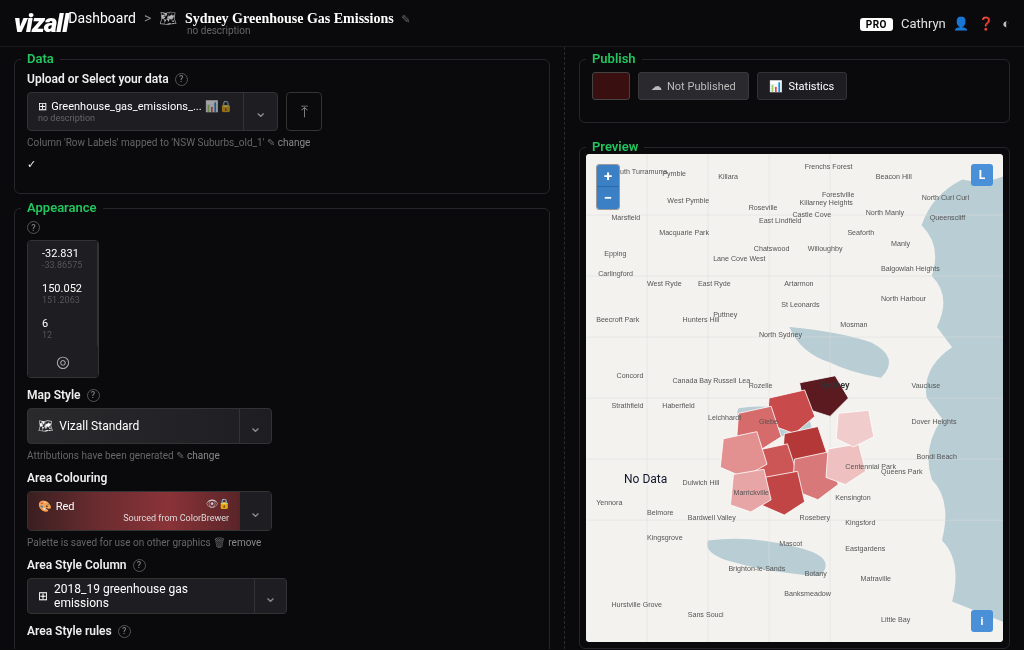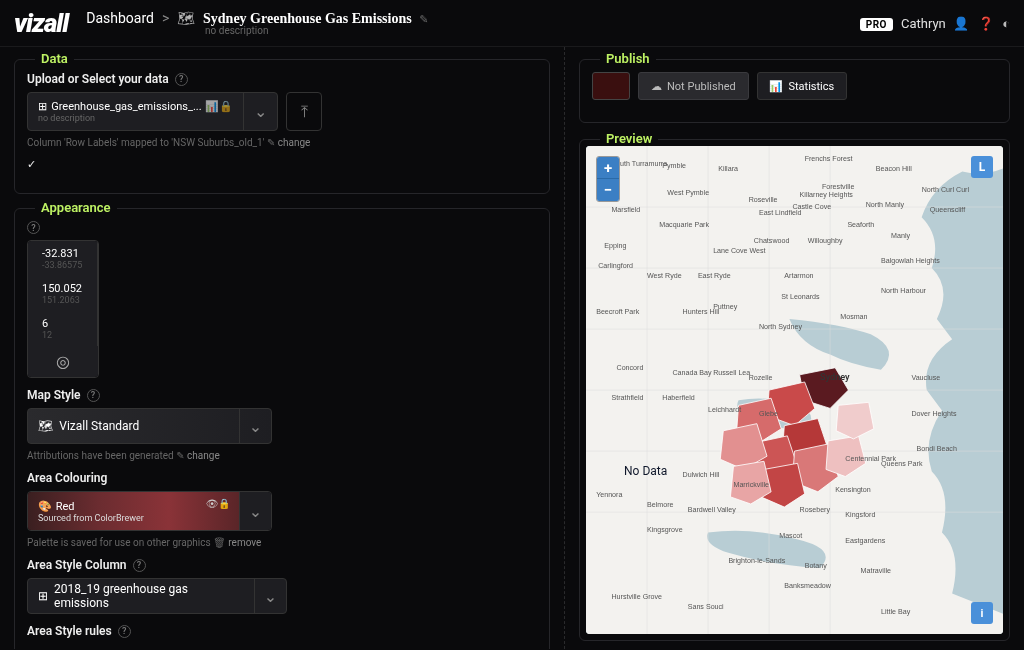--- a/index.html
+++ b/index.html
@@ -1,34 +1,34 @@
 <!DOCTYPE html>
 <html><head>
 <meta charset="utf-8">
 <style>
 * { margin: 0; padding: 0; box-sizing: border-box; font-family: -apple-system, BlinkMacSystemFont, "Segoe UI", Roboto, sans-serif; }
 body { background: #0a0a0c; color: #e0e0e0; width: 1024px; height: 650px; overflow: hidden; }
 .header { display: flex; align-items: center; padding: 8px 14px; border-bottom: 1px solid #1a1a1c; }
-.logo { font-size: 26px; font-weight: 900; font-style: italic; color: #fff; letter-spacing: -1px; margin-right: 18px; }
+.logo { font-size: 26px; font-weight: 900; font-style: italic; color: #fff; letter-spacing: -1px; }
 .breadcrumb { display: flex; align-items: baseline; gap: 8px; font-size: 14px; color: #fff; }
 .breadcrumb-sep { color: #888; }
 .title-icon { opacity: 0.7; }
 .bc-title { font-weight: 600; font-family: Liberation Serif, serif; }
 .bc-sub { font-size: 10px; color: #666; display: block; margin-top: -2px; margin-left: 2px; }
 .edit-glyph { color: #666; font-size: 11px; margin-left: 4px; }
 .header-right { margin-left: auto; display: flex; align-items: flex-end; gap: 8px; font-size: 13px; }
 .pro-badge { background: #fff; color: #000; font-weight: 700; font-size: 10px; padding: 1px 6px; border-radius: 3px; letter-spacing: 0.5px; }
 .h-icon { cursor: pointer; color: #bbb; }
 
 .main { display: flex; height: calc(100% - 48px); }
 .left-col { width: 565px; padding: 12px 14px; overflow-y: auto; border-right: 1px dashed #2a2a2c; }
 .right-col { flex: 1; padding: 12px 14px; display: flex; flex-direction: column; }
 
 .panel { border: 1px solid #26262a; border-radius: 6px; padding: 12px; margin-bottom: 14px; position: relative; }
-.panel-title { position: absolute; top: -9px; left: 20px; background: #0a0a0c; padding: 0 6px; font-size: 13px; font-weight: 600; color: #bef264; }
+.panel-title { position: absolute; top: -9px; left: 6px; background: #0a0a0c; padding: 0 6px; font-size: 13px; font-weight: 600; color: #22c55e; }
 .field-label { font-size: 12px; font-weight: 600; color: #eee; margin-bottom: 6px; display: flex; align-items: center; gap: 6px; }
 .help-icon { display: inline-flex; width: 13px; height: 13px; border: 1px solid #555; border-radius: 50%; font-size: 9px; align-items: center; justify-content: center; color: #777; cursor: pointer; }
 .field-row { margin-bottom: 10px; }
 
 .data-select-row { display: flex; gap: 8px; }
 .data-select { flex: 0 0 auto; display: flex; align-items: center; background: #1e1e22; border: 1px solid #333; border-radius: 4px; }
 .data-select-main { padding: 7px 10px; display: flex; flex-direction: column; }
 .ds-name { font-size: 11px; color: #fff; display: flex; align-items: center; gap: 4px; }
 .ds-sub { font-size: 9px; color: #666; }
 .ds-chevron { padding: 0 10px; border-left: 1px solid #333; color: #888; cursor: pointer; align-self: stretch; display: flex; align-items: center; }
@@ -44,21 +44,21 @@
 .coord-hint { font-size: 9px; color: #555; }
 .coord-icon-cell { display: flex; align-items: center; justify-content: center; width: 38px; cursor: pointer; color: #aaa; }
 
 .style-select { display: flex; align-items: center; background: #1e1e22; border: 1px solid #333; border-radius: 4px; width: 245px; height: 36px; background-image: linear-gradient(90deg, #2a2a2d, #1e1e22); }
 .style-main { flex: 1; padding: 0 10px; font-size: 12px; color: #fff; display: flex; align-items: center; gap: 6px; }
 .style-chevron { width: 32px; border-left: 1px solid #333; display: flex; align-items: center; justify-content: center; color: #888; cursor: pointer; align-self: stretch; }
 
 .colour-select { display: flex; align-items: stretch; border: 1px solid #333; border-radius: 4px; width: 245px; height: 40px; overflow: hidden; }
 .colour-main { flex: 1; padding: 5px 10px; background: linear-gradient(90deg, #3a1f20, #6b2c30, #8a3338, #5a2528); display: flex; flex-direction: column; justify-content: center; position: relative; }
 .colour-name { font-size: 11px; color: #fff; display: flex; align-items: center; gap: 4px; }
-.colour-src { font-size: 9px; color: #ddd; }
+.colour-src { font-size: 9px; color: #ddd; text-align: right; }
 .colour-icons { position: absolute; right: 8px; top: 6px; font-size: 10px; color: #ccc; }
 .colour-chevron { width: 32px; background: #1e1e22; border-left: 1px solid #333; display: flex; align-items: center; justify-content: center; color: #888; cursor: pointer; }
 
 .col-select { display: flex; align-items: center; background: #1e1e22; border: 1px solid #333; border-radius: 4px; width: 260px; height: 36px; }
 .col-main { flex: 1; padding: 0 10px; font-size: 12px; color: #fff; display: flex; align-items: center; gap: 6px; }
 .col-chevron { width: 32px; border-left: 1px solid #333; display: flex; align-items: center; justify-content: center; color: #888; cursor: pointer; align-self: stretch; }
 
 .checkbox { width: 16px; height: 16px; border: 1px solid #555; border-radius: 2px; display: inline-flex; align-items: center; justify-content: center; font-size: 10px; color: #fff; cursor: pointer; }
 
 .publish-row { display: flex; gap: 8px; margin-bottom: 12px; }
@@ -219,21 +219,21 @@
       <div class="field-label" style="margin-bottom:0">
         <span class="checkbox">✓</span>
         <span>Legend</span>
         <span class="help-icon">?</span>
       </div>
     </div>
 
   </div>
 
   <div class="right-col">
-    <div class="panel" style="margin-bottom:4px; padding-bottom:10px;">
+    <div class="panel" style="margin-bottom:12px; padding-bottom:10px;">
       <div class="panel-title">Publish</div>
       <div class="publish-row">
         <div class="pub-swatch"></div>
         <div class="pub-status">
             <span>☁</span>
             <span>Not Published</span>
           </div>
         <div class="stats-btn">
             <span>📊</span>
             <span>Statistics</span>

